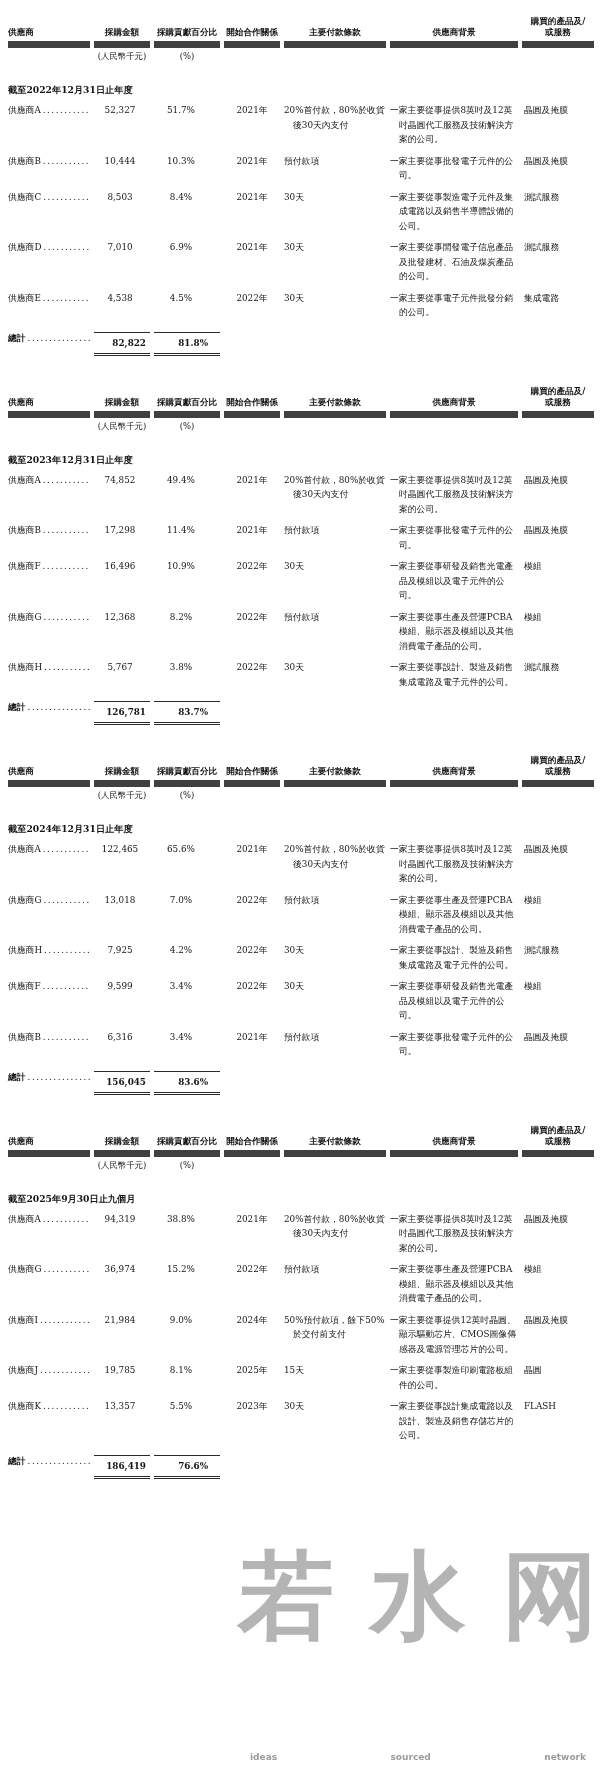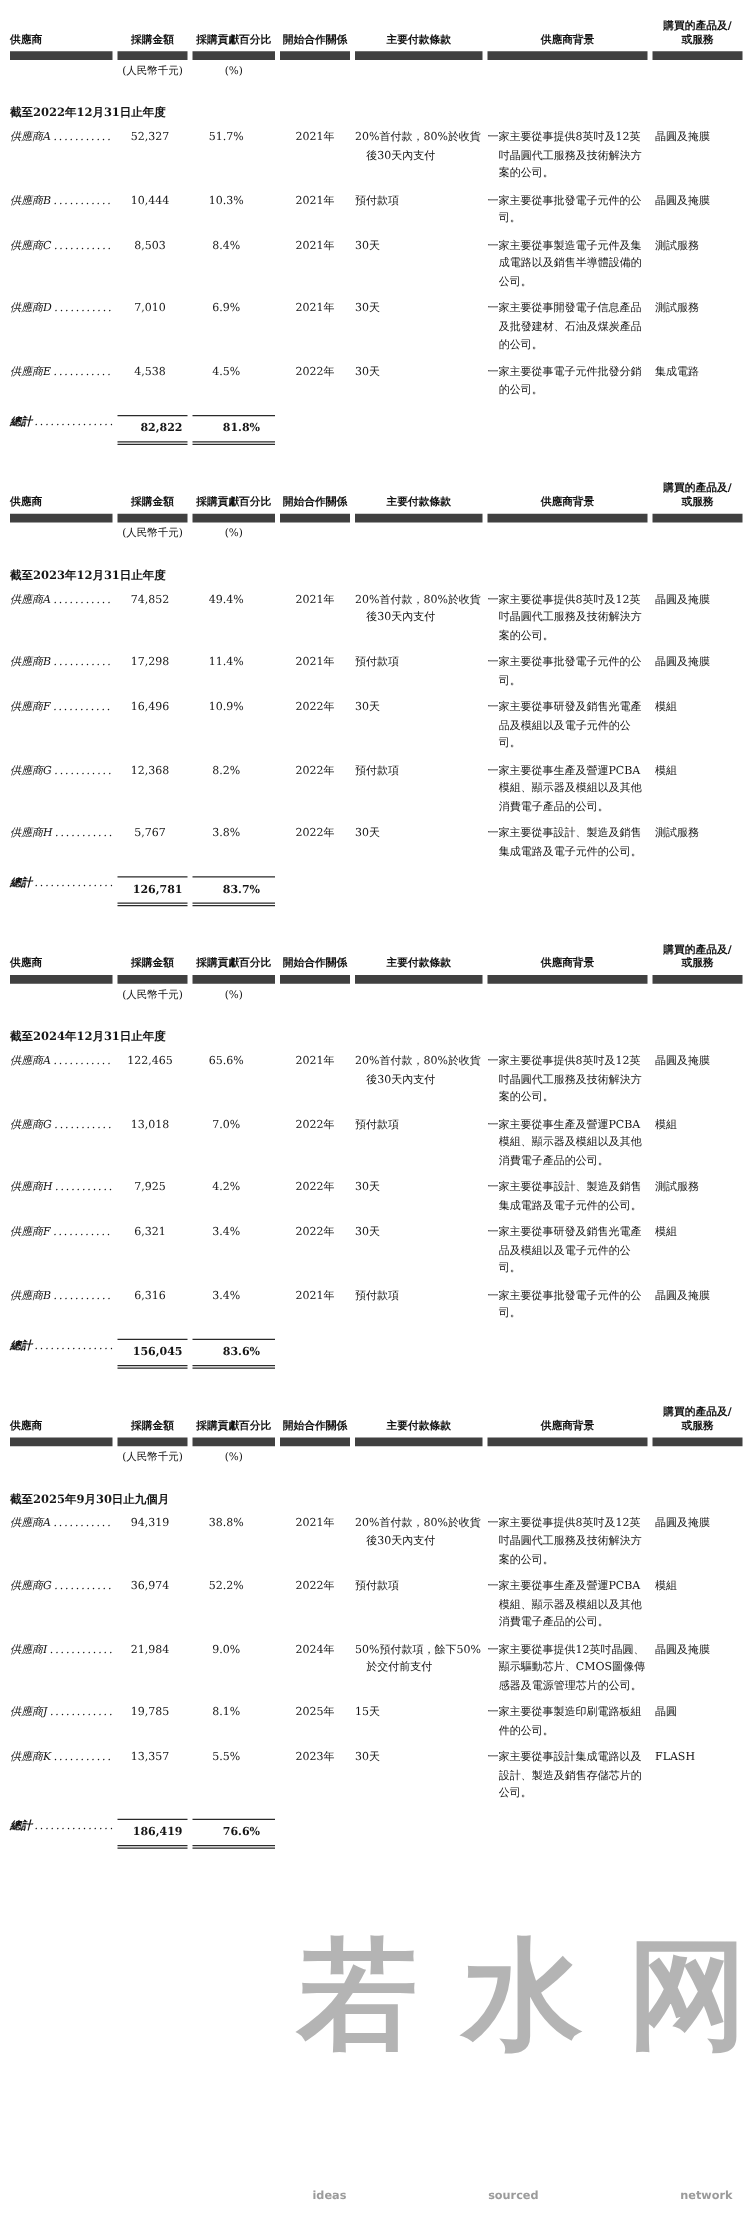--- a/index.html
+++ b/index.html
@@ -15,21 +15,21 @@
   .hcell{
     font-weight:bold;font-size:8.6px;line-height:11px;text-align:center;
     border-bottom:7px solid #404040;padding-bottom:3px;
     display:flex;flex-direction:column;justify-content:flex-end;align-items:center;
   }
   .hcell.left{align-items:flex-start;text-align:center;}
   .units{margin-top:2px;}
   .ucell{font-size:8.4px;text-align:center;padding-top:1px;}
   .period{font-weight:bold;font-size:9.2px;margin:22px 0 6px 0;}
   .rrow{font-size:8.8px;line-height:14.5px;margin-bottom:7px;}
-  .scell{display:flex;align-items:flex-start;font-style:italic;}
+  .scell{display:flex;align-items:flex-start;}
   .nm{white-space:nowrap;}
   .dots{flex:1;overflow:hidden;white-space:nowrap;letter-spacing:1.5px;padding-left:2px;}
   .num{text-align:center;padding-right:4px;}
   .pct{padding-right:12px;}
   .year{text-align:center;}
   .wrap{padding-left:9px;text-indent:-9px;}
   .prod{padding-left:2px;}
   .total{margin-top:12px;font-size:8.8px;line-height:13px;}
   .total .nm{font-weight:bold;}
   .tval{
@@ -325,21 +325,21 @@
     <div class="wrap">30天</div>
     <div class="wrap">一家主要從事設計、製造及銷售集成電路及電子元件的公司。</div>
     <div class="prod">測試服務</div>
   </div>
 
   <div class="grid-row rrow">
     <div class="scell">
       <span class="nm">供應商F</span>
       <span class="dots">..............................</span>
     </div>
-    <div class="num">6,321</div>
+    <div class="num">9,599</div>
     <div class="num pct">3.4%</div>
     <div class="year">2022年</div>
     <div class="wrap">30天</div>
     <div class="wrap">一家主要從事研發及銷售光電產品及模組以及電子元件的公司。</div>
     <div class="prod">模組</div>
   </div>
 
   <div class="grid-row rrow">
     <div class="scell">
       <span class="nm">供應商B</span>
@@ -403,21 +403,21 @@
     <div class="wrap">一家主要從事提供8英吋及12英吋晶圓代工服務及技術解決方案的公司。</div>
     <div class="prod">晶圓及掩膜</div>
   </div>
 
   <div class="grid-row rrow">
     <div class="scell">
       <span class="nm">供應商G</span>
       <span class="dots">..............................</span>
     </div>
     <div class="num">36,974</div>
-    <div class="num pct">52.2%</div>
+    <div class="num pct">15.2%</div>
     <div class="year">2022年</div>
     <div class="wrap">預付款項</div>
     <div class="wrap">一家主要從事生產及營運PCBA模組、顯示器及模組以及其他消費電子產品的公司。</div>
     <div class="prod">模組</div>
   </div>
 
   <div class="grid-row rrow">
     <div class="scell">
       <span class="nm">供應商I</span>
       <span class="dots">..............................</span>

